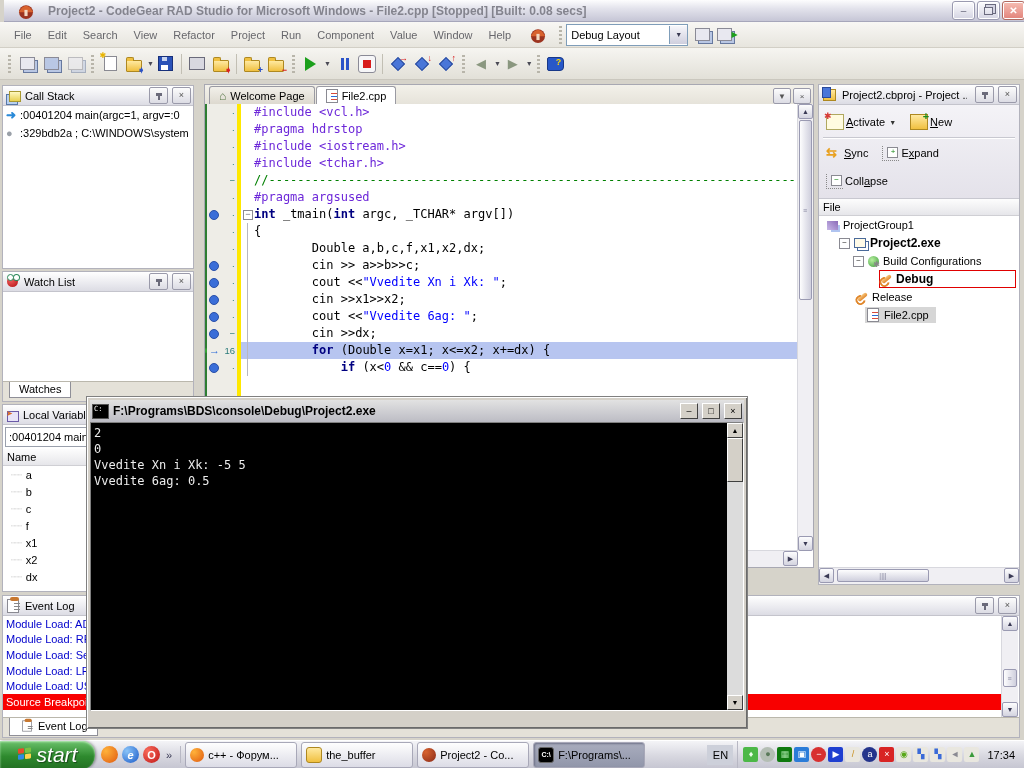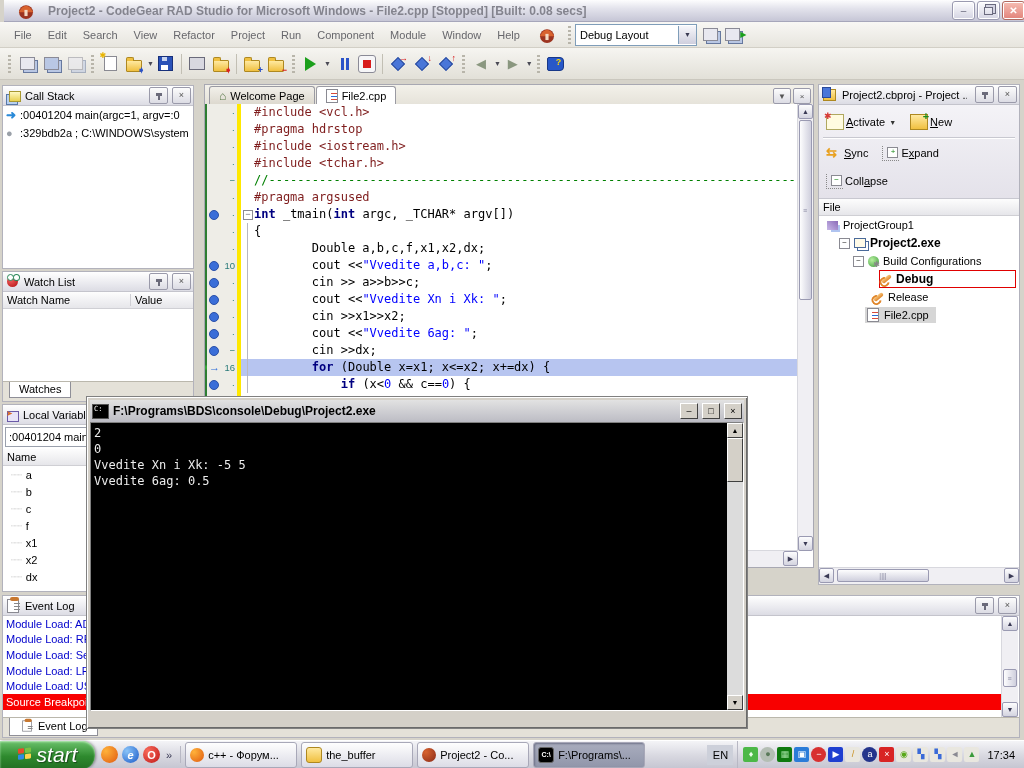--- a/index.html
+++ b/index.html
@@ -88,21 +88,21 @@
   .g-bp.bparrow{color:#2a6ad8;font-weight:bold;font-size:11px;font-family:"Liberation Sans",sans-serif}
   .g-bp.bparrow::before{content:"";width:5px;height:5px;border-radius:50%;background:#3aa83a;position:relative;left:-2px}
   .g-num{width:17px;flex:none;background:#eeede7;color:#2a7a7a;font-size:9.5px;text-align:right;padding-right:2px;box-sizing:border-box;font-family:"Liberation Sans",sans-serif}
   .g-mod{width:4px;flex:none;background:#ffe800}
   .g-fold{width:13px;flex:none;position:relative;color:#6a6a72;font-size:9px;text-align:center;font-family:"Liberation Sans",sans-serif}
   .g-fold.fminus::after{content:"−";position:absolute;left:2px;top:4px;width:8px;height:8px;line-height:7px;border:1px solid #8a8a92;background:#fff;font-size:9px}
   .g-fold.fline::before{content:"";position:absolute;left:6px;top:0;bottom:0;width:1px;background:#b8b8c0}
   .g-code{flex:1;overflow:hidden}
   .tk-p{color:#000}
   .tk-k{color:#000080;font-weight:bold}
-  .tk-d{color:#7f1d1d}
+  .tk-d{color:#6d28d9}
   .tk-c{color:#008000}
   .tk-s{color:#0000ff}
   .tk-n{color:#0000ff}
 
   
   .vsb{position:absolute;top:19px;right:0;bottom:16px;width:15px;background:#f0eff3;border-left:1px solid #d8d8de}
   .sbtn{position:absolute;left:0;width:15px;height:15px;background:linear-gradient(#fdfdfe,#d4d4e0);border:1px solid #9a9ab2;border-radius:2px;box-sizing:border-box;display:flex;align-items:center;justify-content:center;font-size:7px;color:#3a3a55}
   .thumb{position:absolute;left:1px;width:13px;background:linear-gradient(90deg,#fdfdfe,#cfcfdd);border:1px solid #9a9ab2;border-radius:2px;box-sizing:border-box;display:flex;align-items:center;justify-content:center;font-size:7px;color:#8a8aa2;letter-spacing:1px}
   .hsb{position:absolute;left:0;right:15px;bottom:0;height:16px;background:#f0eff3;border-top:1px solid #d8d8de}
   .hbtn{position:absolute;top:0;width:15px;height:15px;background:linear-gradient(#fdfdfe,#d4d4e0);border:1px solid #9a9ab2;border-radius:2px;box-sizing:border-box;display:flex;align-items:center;justify-content:center;font-size:7px;color:#3a3a55}
@@ -215,21 +215,21 @@
   <div class="menubar">
     <span id="menu-items" style="display:flex">
         <span class="mitem">File</span>
         <span class="mitem">Edit</span>
         <span class="mitem">Search</span>
         <span class="mitem">View</span>
         <span class="mitem">Refactor</span>
         <span class="mitem">Project</span>
         <span class="mitem">Run</span>
         <span class="mitem">Component</span>
-        <span class="mitem">Module</span>
+        <span class="mitem">Value</span>
         <span class="mitem">Window</span>
         <span class="mitem">Help</span>
       </span>
     <svg class="helmet" width="18" height="18" viewBox="0 0 16 16">
         <circle cx="8" cy="9" r="6.2" fill="#9c3420"></circle>
         <path d="M1.5 9 Q8 -2.5 14.5 9 Z" fill="#d8622e"></path>
         <rect x="6.6" y="7" width="2.8" height="5.5" fill="#f3d9c2"></rect>
       </svg>
     <span class="grip"></span>
     <span class="combo">
@@ -355,24 +355,20 @@
       <span>Watch List</span>
       <span class="sp"></span>
       <span class="pbtn">
           <svg width="8" height="8">
             <rect x="1" y="1" width="6" height="3" fill="#6a6a7a"></rect>
             <rect x="3" y="4" width="2" height="4" fill="#6a6a7a"></rect>
           </svg>
         </span>
       <span class="pbtn">×</span>
     </div>
-    <div class="colhead">
-      <span style="flex:1;padding-left:4px;border-right:1px solid #cfcfd4">Watch Name</span>
-      <span style="width:58px;padding-left:4px">Value</span>
-    </div>
     <div class="tabstrip">
       <span class="dtab">
           <span>Watches</span>
         </span>
     </div>
   </div>
 
   <div class="panel" style="left:2px;top:404px;width:192px;height:188px">
     <div class="phead">
       <span class="picon pi-local"></span>
@@ -473,21 +469,20 @@
       <div id="code-lines" style="margin-left:2px">
           <div class="cl"><span class="g-bp"></span><span class="g-num">·</span><span class="g-mod"></span><span class="g-fold"></span><span class="g-code"><span class="tk-d">#include &lt;vcl.h&gt;</span></span></div>
           <div class="cl"><span class="g-bp"></span><span class="g-num">·</span><span class="g-mod"></span><span class="g-fold"></span><span class="g-code"><span class="tk-d">#pragma hdrstop</span></span></div>
           <div class="cl"><span class="g-bp"></span><span class="g-num">·</span><span class="g-mod"></span><span class="g-fold"></span><span class="g-code"><span class="tk-d">#include &lt;iostream.h&gt;</span></span></div>
           <div class="cl"><span class="g-bp"></span><span class="g-num">·</span><span class="g-mod"></span><span class="g-fold"></span><span class="g-code"><span class="tk-d">#include &lt;tchar.h&gt;</span></span></div>
           <div class="cl"><span class="g-bp"></span><span class="g-num">−</span><span class="g-mod"></span><span class="g-fold"></span><span class="g-code"><span class="tk-c">//---------------------------------------------------------------------------</span></span></div>
           <div class="cl"><span class="g-bp"></span><span class="g-num">·</span><span class="g-mod"></span><span class="g-fold"></span><span class="g-code"><span class="tk-d">#pragma argsused</span></span></div>
           <div class="cl"><span class="g-bp bpdot"></span><span class="g-num">·</span><span class="g-mod"></span><span class="g-fold fminus"></span><span class="g-code"><span class="tk-k">int</span><span class="tk-p"> _tmain(</span><span class="tk-k">int</span><span class="tk-p"> argc, _TCHAR* argv[])</span></span></div>
           <div class="cl"><span class="g-bp"></span><span class="g-num">·</span><span class="g-mod"></span><span class="g-fold fline"></span><span class="g-code"><span class="tk-p">{</span></span></div>
           <div class="cl"><span class="g-bp"></span><span class="g-num">·</span><span class="g-mod"></span><span class="g-fold fline"></span><span class="g-code"><span class="tk-p">        Double a,b,c,f,x1,x2,dx;</span></span></div>
-          <div class="cl"><span class="g-bp bpdot"></span><span class="g-num">10</span><span class="g-mod"></span><span class="g-fold fline"></span><span class="g-code"><span class="tk-p">        cout &lt;&lt;</span><span class="tk-s">"Vvedite a,b,c: "</span><span class="tk-p">;</span></span></div>
           <div class="cl"><span class="g-bp bpdot"></span><span class="g-num">·</span><span class="g-mod"></span><span class="g-fold fline"></span><span class="g-code"><span class="tk-p">        cin &gt;&gt; a&gt;&gt;b&gt;&gt;c;</span></span></div>
           <div class="cl"><span class="g-bp bpdot"></span><span class="g-num">·</span><span class="g-mod"></span><span class="g-fold fline"></span><span class="g-code"><span class="tk-p">        cout &lt;&lt;</span><span class="tk-s">"Vvedite Xn i Xk: "</span><span class="tk-p">;</span></span></div>
           <div class="cl"><span class="g-bp bpdot"></span><span class="g-num">·</span><span class="g-mod"></span><span class="g-fold fline"></span><span class="g-code"><span class="tk-p">        cin &gt;&gt;x1&gt;&gt;x2;</span></span></div>
           <div class="cl"><span class="g-bp bpdot"></span><span class="g-num">·</span><span class="g-mod"></span><span class="g-fold fline"></span><span class="g-code"><span class="tk-p">        cout &lt;&lt;</span><span class="tk-s">"Vvedite 6ag: "</span><span class="tk-p">;</span></span></div>
           <div class="cl"><span class="g-bp bpdot"></span><span class="g-num">−</span><span class="g-mod"></span><span class="g-fold fline"></span><span class="g-code"><span class="tk-p">        cin &gt;&gt;dx;</span></span></div>
           <div class="cl cur"><span class="g-bp bparrow">→</span><span class="g-num">16</span><span class="g-mod"></span><span class="g-fold fline"></span><span class="g-code"><span class="tk-p">        </span><span class="tk-k">for</span><span class="tk-p"> (Double x=x1; x&lt;=x2; x+=dx) {</span></span></div>
           <div class="cl"><span class="g-bp bpdot"></span><span class="g-num">·</span><span class="g-mod"></span><span class="g-fold fline"></span><span class="g-code"><span class="tk-p">            </span><span class="tk-k">if</span><span class="tk-p"> (x&lt;</span><span class="tk-n">0</span><span class="tk-p"> &amp;&amp; c==</span><span class="tk-n">0</span><span class="tk-p">) {</span></span></div>
         </div>
       <div style="margin-left:2px;display:flex;height:169px">
           <span style="width:13px;background:#eeede7"></span>
@@ -568,21 +563,21 @@
           <span class="ticon ti-build"></span>
           <span class="lbl">Build Configurations</span>
         </div>
         <div class="treerow bold" style="padding-left: 48px;">
           <span class="tspace"></span>
           <span class="outline">
             <span class="ticon ti-wrench"></span>
             <span class="lbl">Debug</span>
           </span>
         </div>
-        <div class="treerow" style="padding-left: 25px; margin-left: 16px;">
+        <div class="treerow" style="padding-left: 25px;">
           <span class="tspace"></span>
           <span class="ticon ti-wrench"></span>
           <span class="lbl">Release</span>
         </div>
         <div class="treerow" style="padding-left: 34px;">
           <span class="tspace"></span>
           <span class="selgrey">
             <span class="ticon ti-cpp"></span>
             <span class="lbl">File2.cpp</span>
           </span>

